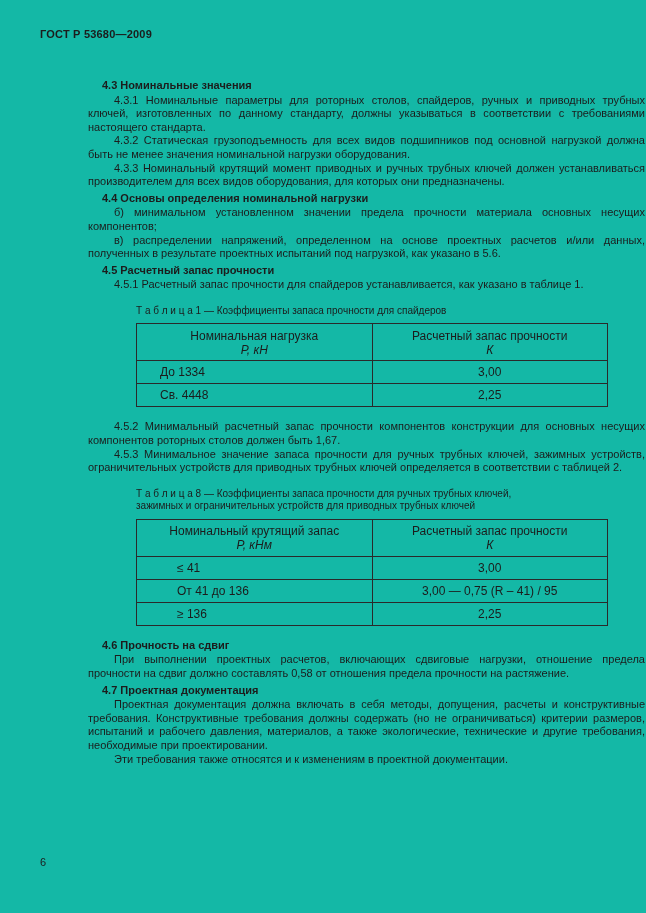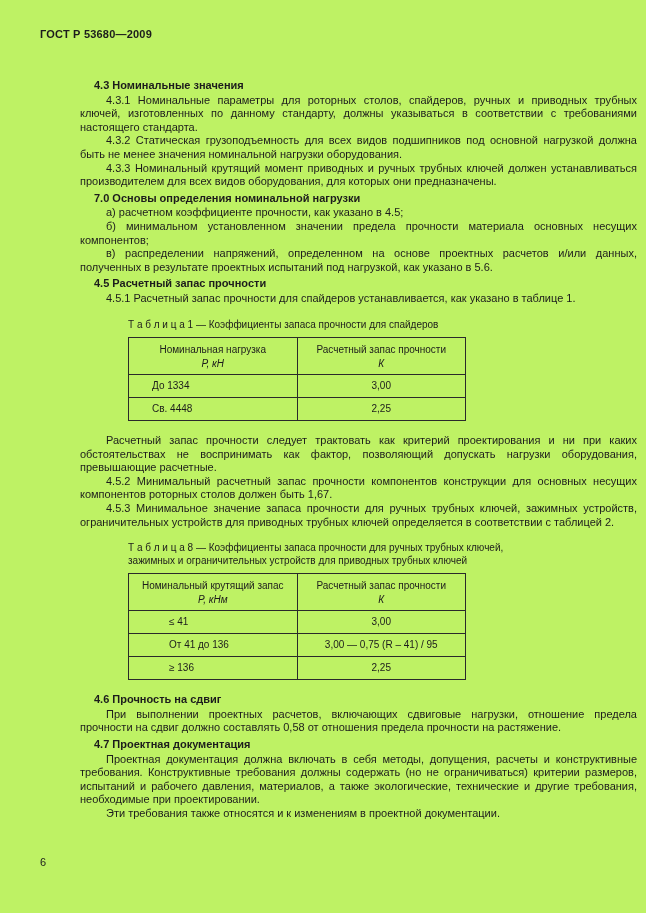--- a/index.html
+++ b/index.html
@@ -3,49 +3,49 @@
 <meta charset="utf-8">
 <style>
   * { margin:0; padding:0; box-sizing:border-box; }
   html, body { background:#ffffff; }
   body {
     width:646px; height:913px; position:relative;
     font-family:"Liberation Sans", sans-serif;
     color:#1c1c1c;
     -webkit-font-smoothing:antialiased;
   }
-  .page { position:absolute; inset:0; background:#bef264; overflow:hidden; }
+  .page { position:absolute; inset:0; background:#14b8a6; overflow:hidden; }
 
   .doc-header {
     position:absolute; top:28px; left:40px;
     font-size:11px; font-weight:bold; letter-spacing:0.2px;
   }
 
   .content {
-    position:absolute; top:76px; left:80px; width:557px;
+    position:absolute; top:76px; left:88px; width:557px;
     font-size:11px; line-height:13.6px; text-align:justify;
   }
 
   .heading {
     font-size:11px; font-weight:bold; text-align:left;
     text-indent:14px; margin:3px 0 1px 0;
   }
   .heading.gap-top { }
 
   .para { text-indent:26px; margin:0; }
 
   .tbl-caption {
     font-size:10px; line-height:12.5px; text-align:left; text-indent:0;
     margin:13px 0 6px 48px; width:408px;
   }
 
   table.gost {
     border-collapse:collapse; table-layout:fixed;
-    margin:0 0 13px 48px; width:338px;
-    font-size:10px; line-height:12px; text-align:left; text-indent:0;
+    margin:0 0 13px 48px; width:472px;
+    font-size:12px; line-height:12px; text-align:left; text-indent:0;
   }
   table.gost th, table.gost td { border:1px solid #2a2a2a; }
   table.gost th {
     font-weight:normal; text-align:center; vertical-align:middle;
     padding:5px 6px 4px 6px; height:37px;
   }
   table.gost th .var { font-style:italic; margin-top:2px; }
   table.gost td { height:23px; vertical-align:middle; }
   table.gost td.c1 { width:205px; padding:4px 4px 4px 23px; text-align:left; }
   table.gost td.c2 { padding:4px 10px; text-align:center; }
@@ -62,22 +62,21 @@
 
   <div class="doc-header">ГОСТ Р 53680—2009</div>
 
   <div class="content">
 
     <div class="heading">4.3 Номинальные значения</div>
     <p class="para">4.3.1 Номинальные параметры для роторных столов, спайдеров, ручных и приводных трубных ключей, изготовленных по данному стандарту, должны указываться в соответствии с требованиями настоящего стандарта.</p>
     <p class="para">4.3.2 Статическая грузоподъемность для всех видов подшипников под основной нагрузкой должна быть не менее значения номинальной нагрузки оборудования.</p>
     <p class="para">4.3.3 Номинальный крутящий момент приводных и ручных трубных ключей должен устанавливаться производителем для всех видов оборудования, для которых они предназначены.</p>
 
-    <div class="heading">7.0 Основы определения номинальной нагрузки</div>
-    <p class="para">а) расчетном коэффициенте прочности, как указано в 4.5;</p>
+    <div class="heading">4.4 Основы определения номинальной нагрузки</div>
     <p class="para">б) минимальном установленном значении предела прочности материала основных несущих компонентов;</p>
     <p class="para">в) распределении напряжений, определенном на основе проектных расчетов и/или данных, полученных в результате проектных испытаний под нагрузкой, как указано в 5.6.</p>
 
     <div class="heading">4.5 Расчетный запас прочности</div>
     <p class="para">4.5.1 Расчетный запас прочности для спайдеров устанавливается, как указано в таблице 1.</p>
 
     <div class="tbl-caption">Т а б л и ц а  1 — Коэффициенты запаса прочности для спайдеров</div>
     <table class="gost t1">
       <thead>
         <tr>
@@ -96,21 +95,20 @@
           <td class="c1">До 1334</td>
           <td class="c2">3,00</td>
         </tr>
         <tr>
           <td class="c1">Св. 4448</td>
           <td class="c2">2,25</td>
         </tr>
       </tbody>
     </table>
 
-    <p class="para">Расчетный запас прочности следует трактовать как критерий проектирования и ни при каких обстоятельствах не воспринимать как фактор, позволяющий допускать нагрузки оборудования, превышающие расчетные.</p>
     <p class="para">4.5.2 Минимальный расчетный запас прочности компонентов конструкции для основных несущих компонентов роторных столов должен быть 1,67.</p>
     <p class="para">4.5.3 Минимальное значение запаса прочности для ручных трубных ключей, зажимных устройств, ограничительных устройств для приводных трубных ключей определяется в соответствии с таблицей 2.</p>
 
     <div class="tbl-caption">Т а б л и ц а  8 — Коэффициенты запаса прочности для ручных трубных ключей, зажимных и ограничительных устройств для приводных трубных ключей</div>
     <table class="gost t2">
       <thead>
         <tr>
           <th>
             <div>Номинальный крутящий запас</div>
             <div class="var">Р, кНм</div>

